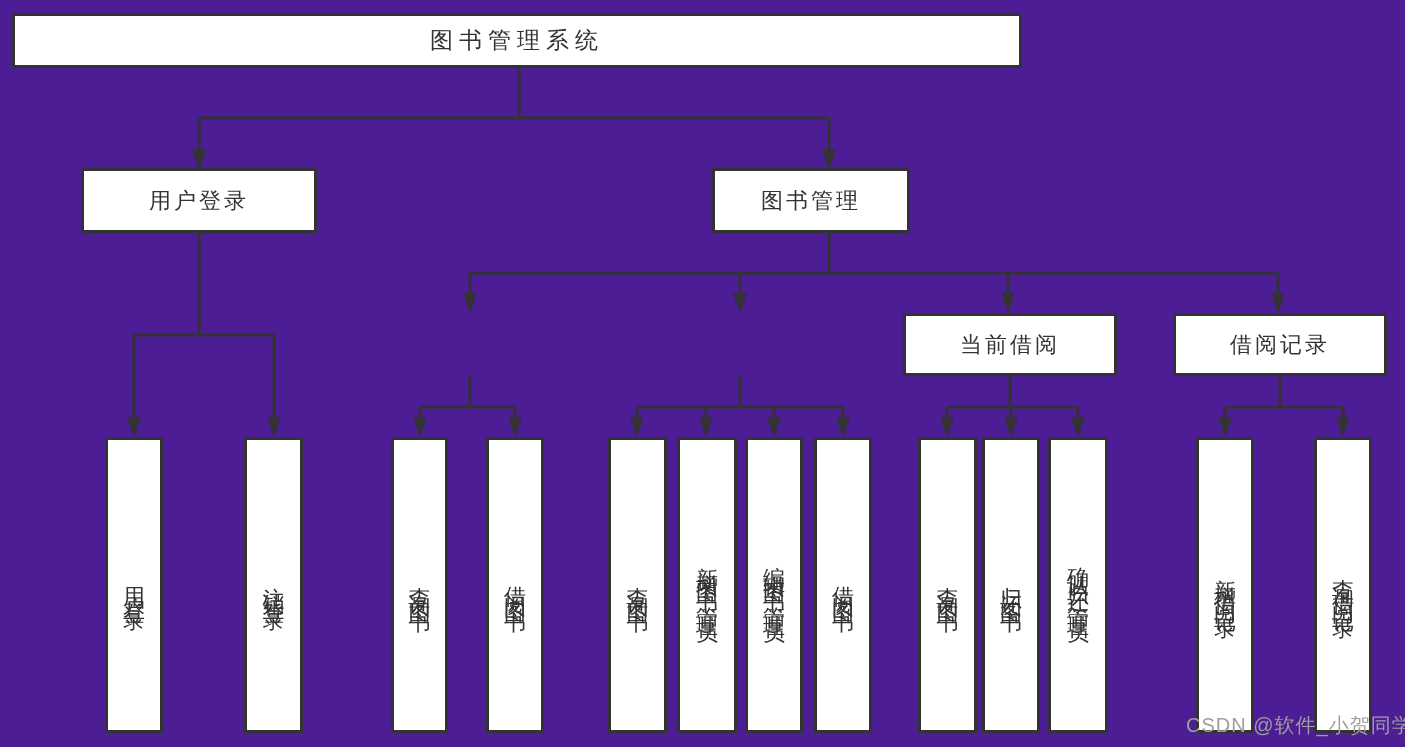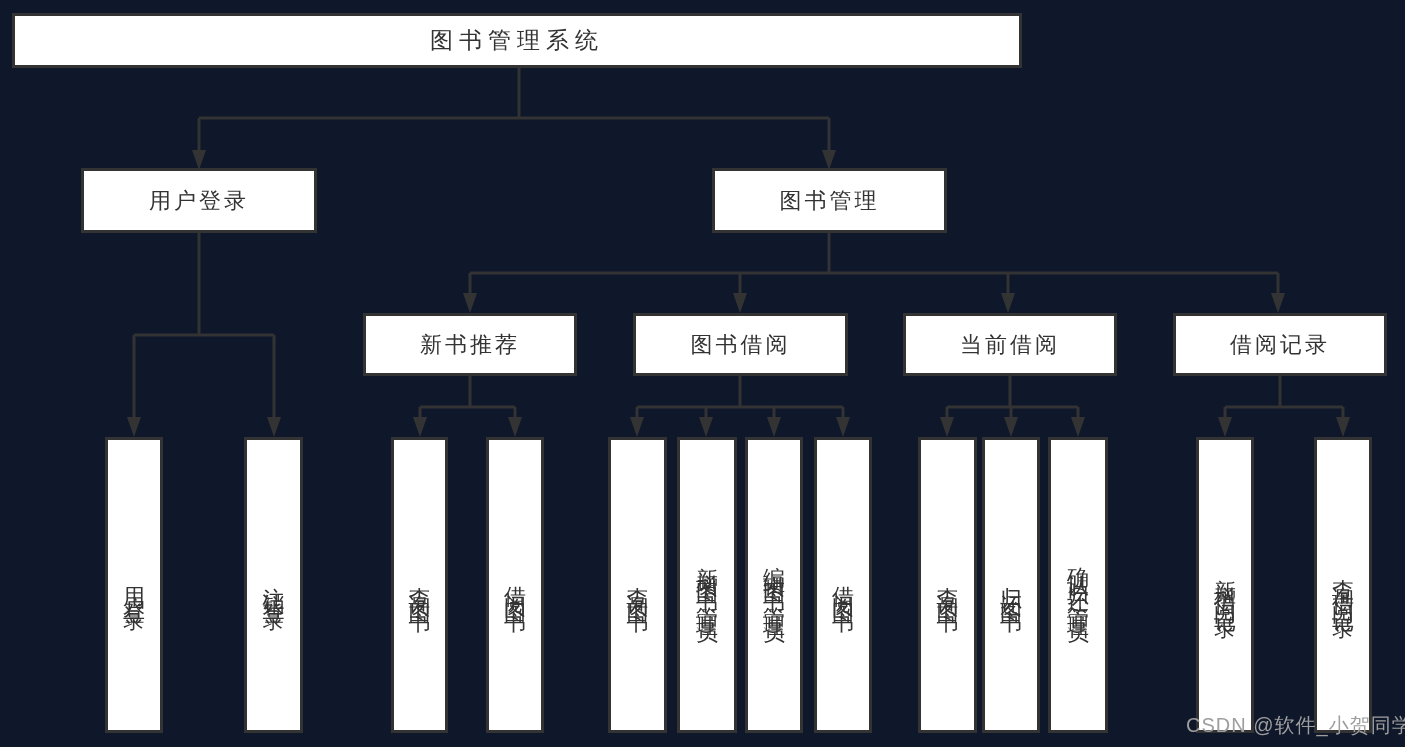--- a/index.html
+++ b/index.html
@@ -1,20 +1,20 @@
 <!DOCTYPE html>
 <html><head>
 <meta charset="utf-8">
 <style>
   html, body { margin: 0; padding: 0; background: #ffffff; }
   .stage {
     position: relative;
     width: 1405px;
     height: 747px;
-    background: #0f172a;
+    background: #4c1d95;
     font-family: "Liberation Sans", "DejaVu Sans", sans-serif;
     color: #333333;
     overflow: hidden;
   }
   .connectors {
     position: absolute;
     left: 0; top: 0;
     width: 1405px; height: 747px;
     pointer-events: none;
   }
@@ -137,30 +137,24 @@
     </g>
   </svg>
 
   <div class="box" style="left:12px; top:13px; width:1010px; height:55px;">
     <span class="h-label root-label">图书管理系统</span>
   </div>
 
   <div class="box" style="left:81px; top:168px; width:236px; height:65px;">
     <span class="h-label">用户登录</span>
   </div>
-  <div class="box" style="left:712px; top:168px; width:235px; height:65px;">
+  <div class="box" style="left:712px; top:168px; width:198px; height:65px;">
     <span class="h-label">图书管理</span>
   </div>
 
-  <div class="box" style="left:363px; top:313px; width:214px; height:63px;">
-    <span class="h-label">新书推荐</span>
-  </div>
-  <div class="box" style="left:633px; top:313px; width:215px; height:63px;">
-    <span class="h-label">图书借阅</span>
-  </div>
   <div class="box" style="left:903px; top:313px; width:214px; height:63px;align-items:center;">
     <span class="h-label">当前借阅</span>
   </div>
   <div class="box" style="left:1173px; top:313px; width:214px; height:63px;">
     <span class="h-label">借阅记录</span>
   </div>
 
   <div class="box leaf" style="left:105px; top:437px; width:58px; height:296px;">
     <span class="v-label">用户登录</span>
   </div>

